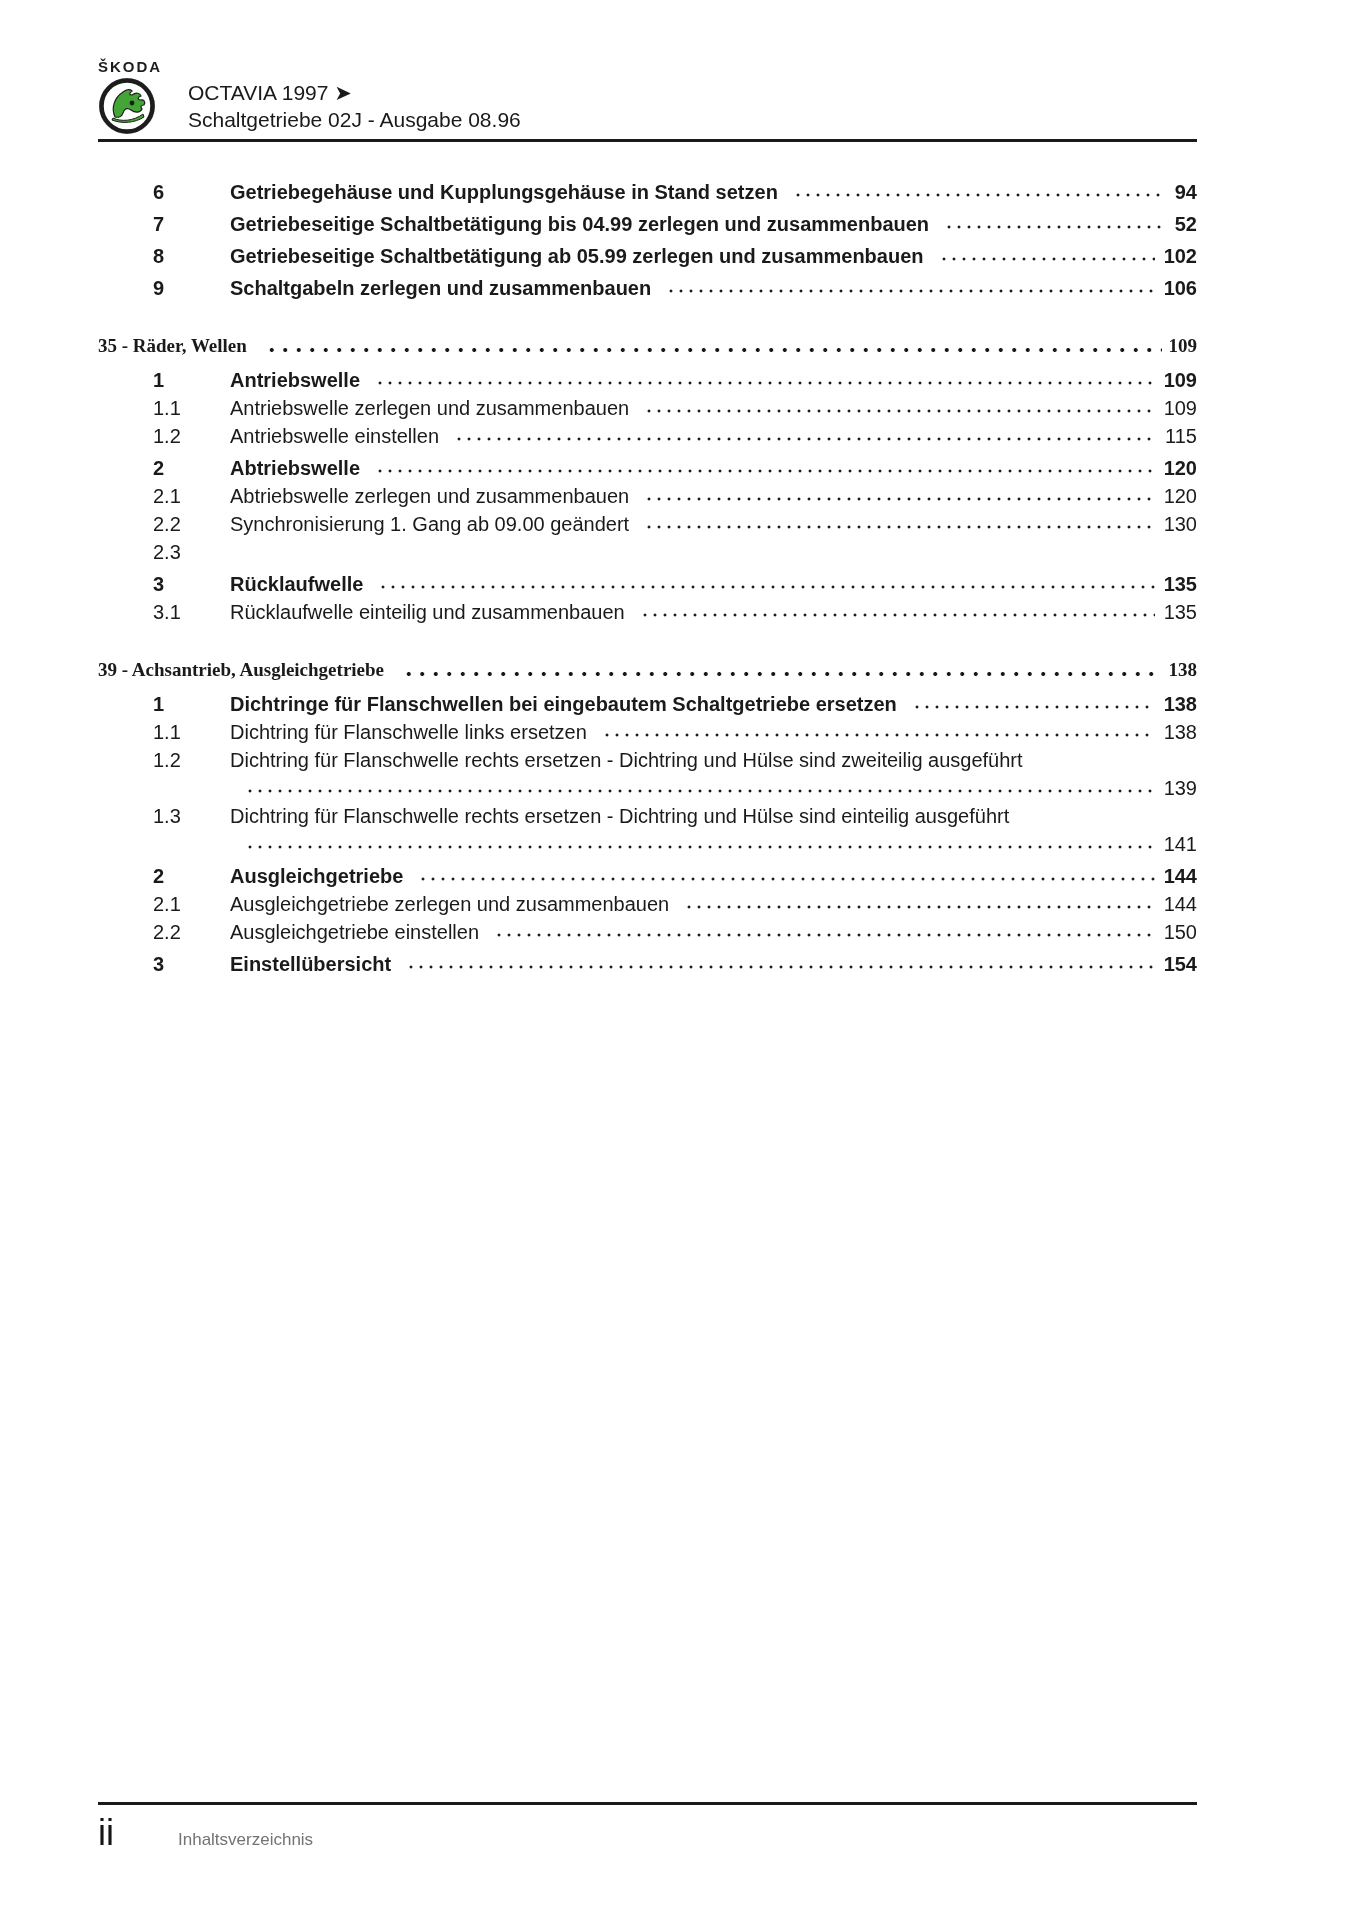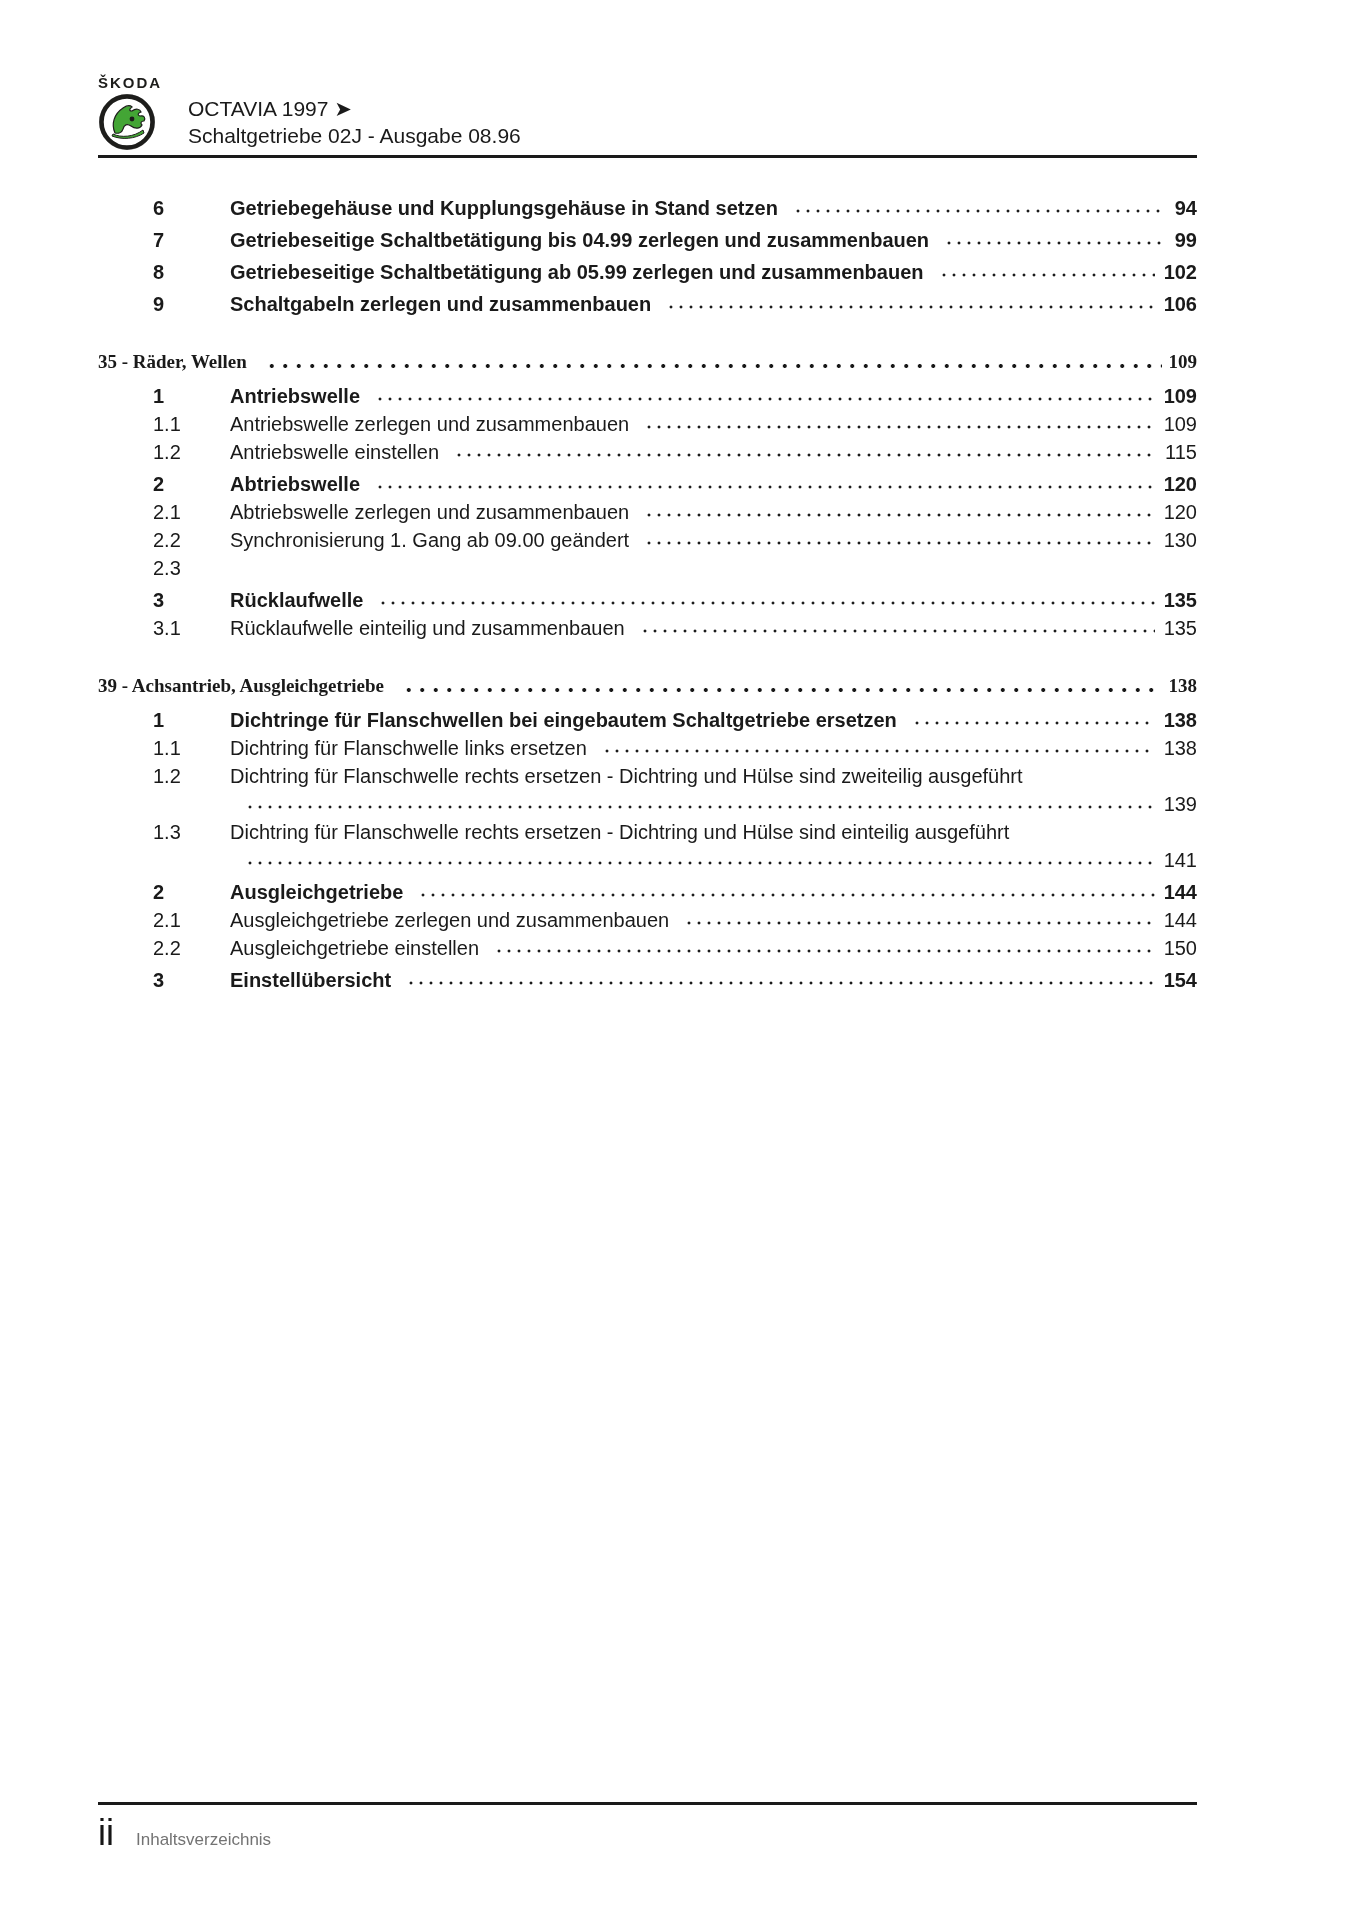--- a/index.html
+++ b/index.html
@@ -11,21 +11,20 @@
     color: #1a1a1a;
     font-family: "Liberation Sans", "DejaVu Sans", sans-serif;
     overflow: hidden;
   }
 
   
   .header {
     display: flex;
     align-items: flex-end;
     padding: 58px 160px 0 98px;
-    margin-top: 16px;
   }
   .brand { width: 88px; margin-right: 2px; flex-shrink: 0; }
   .brand-word {
     font-size: 15px;
     font-weight: bold;
     letter-spacing: 2px;
     color: #1d1d1b;
     margin-bottom: 2px;
   }
   .brand svg { display: block; }
@@ -78,21 +77,21 @@
   .page-num { white-space: nowrap; }
 
   
   .footer {
     position: absolute;
     left: 98px;
     right: 160px;
     top: 1802px;
   }
   .footer-rule { height: 3px; background: #1a1a1a; }
-  .footer-line { display: flex; align-items: baseline; margin-top: 6px; }
+  .footer-line { display: flex; align-items: baseline; margin-top: 6px; gap: 42px; }
   .footer-page { font-size: 36px; line-height: 44px; color: #161616; }
   .footer-label { font-size: 17px; margin-left: 22px; color: #737373; }
 </style>
 </head>
 <body>
 
 <div class="page">
 
   <div class="header">
     <div class="brand">
@@ -119,21 +118,21 @@
           <span class="title">Getriebegehäuse und Kupplungsgehäuse in Stand setzen</span>
           <span class="leader"></span>
           <span class="page-num">94</span>
         </div>
       </div>
       <div class="row bold">
         <span class="num">7</span>
         <div class="content">
           <span class="title">Getriebeseitige Schaltbetätigung bis 04.99 zerlegen und zusammenbauen</span>
           <span class="leader"></span>
-          <span class="page-num">99</span>
+          <span class="page-num">52</span>
         </div>
       </div>
       <div class="row bold">
         <span class="num">8</span>
         <div class="content">
           <span class="title">Getriebeseitige Schaltbetätigung ab 05.99 zerlegen und zusammenbauen</span>
           <span class="leader"></span>
           <span class="page-num">102</span>
         </div>
       </div>

